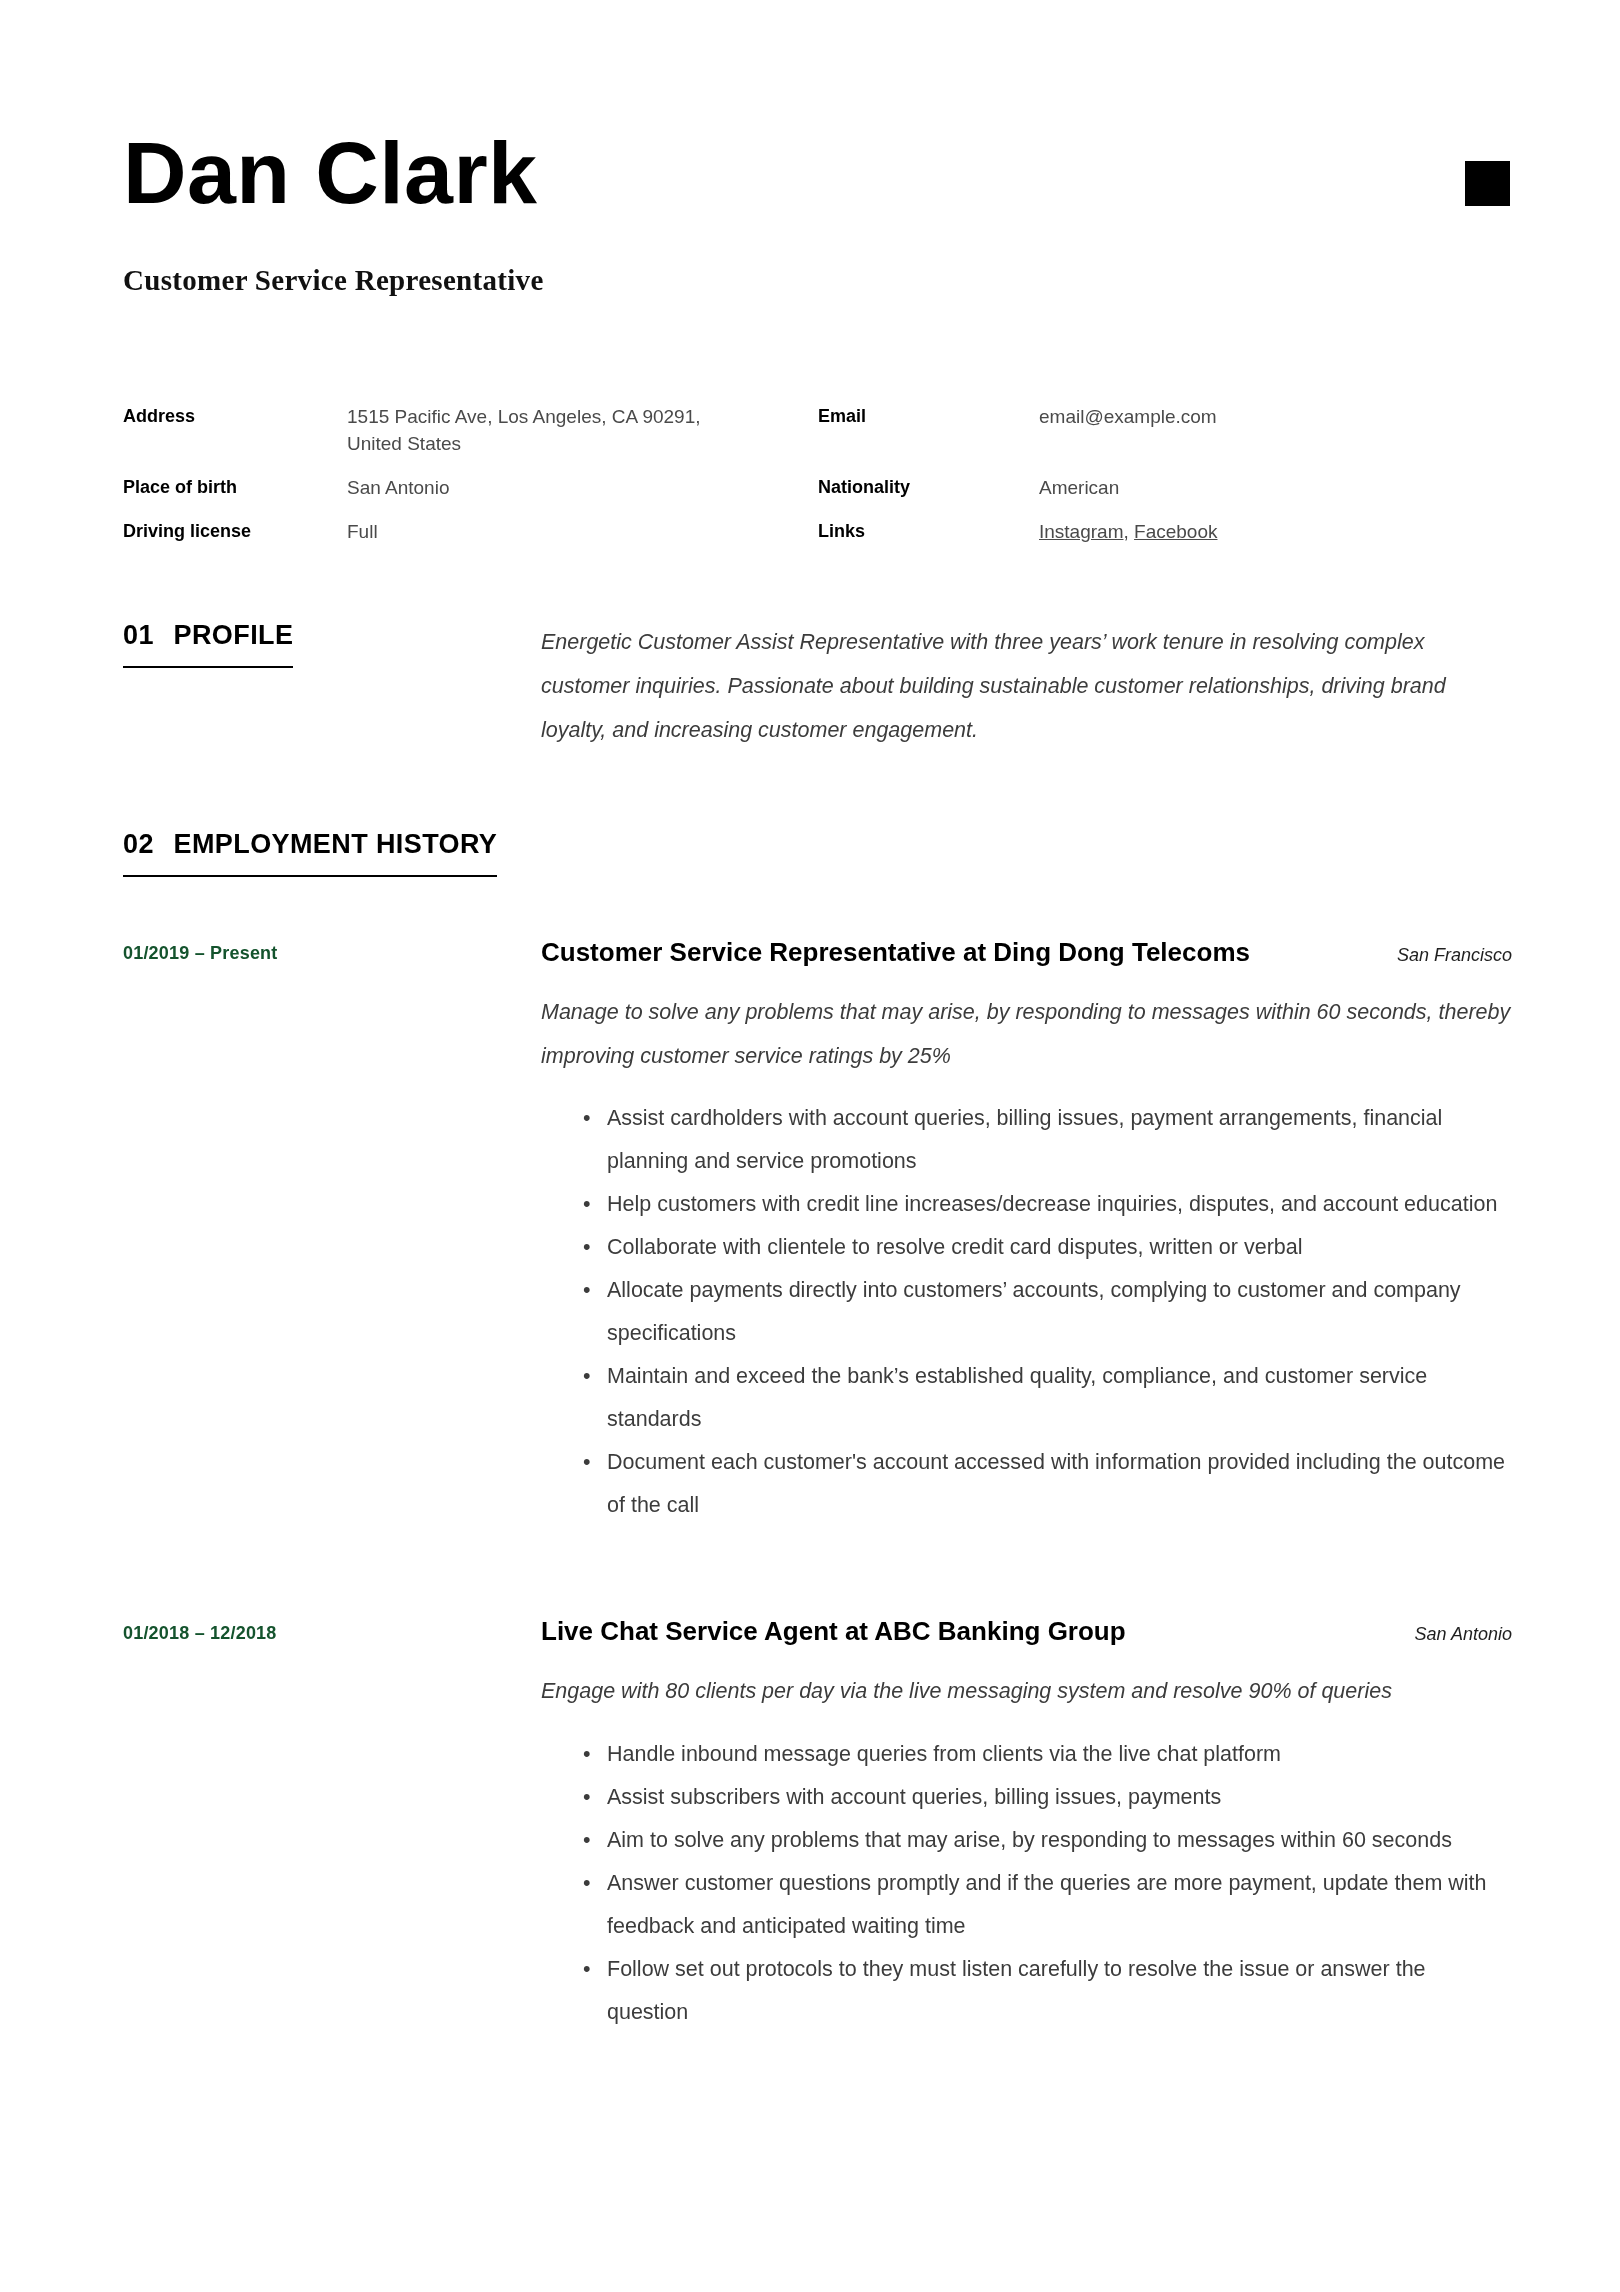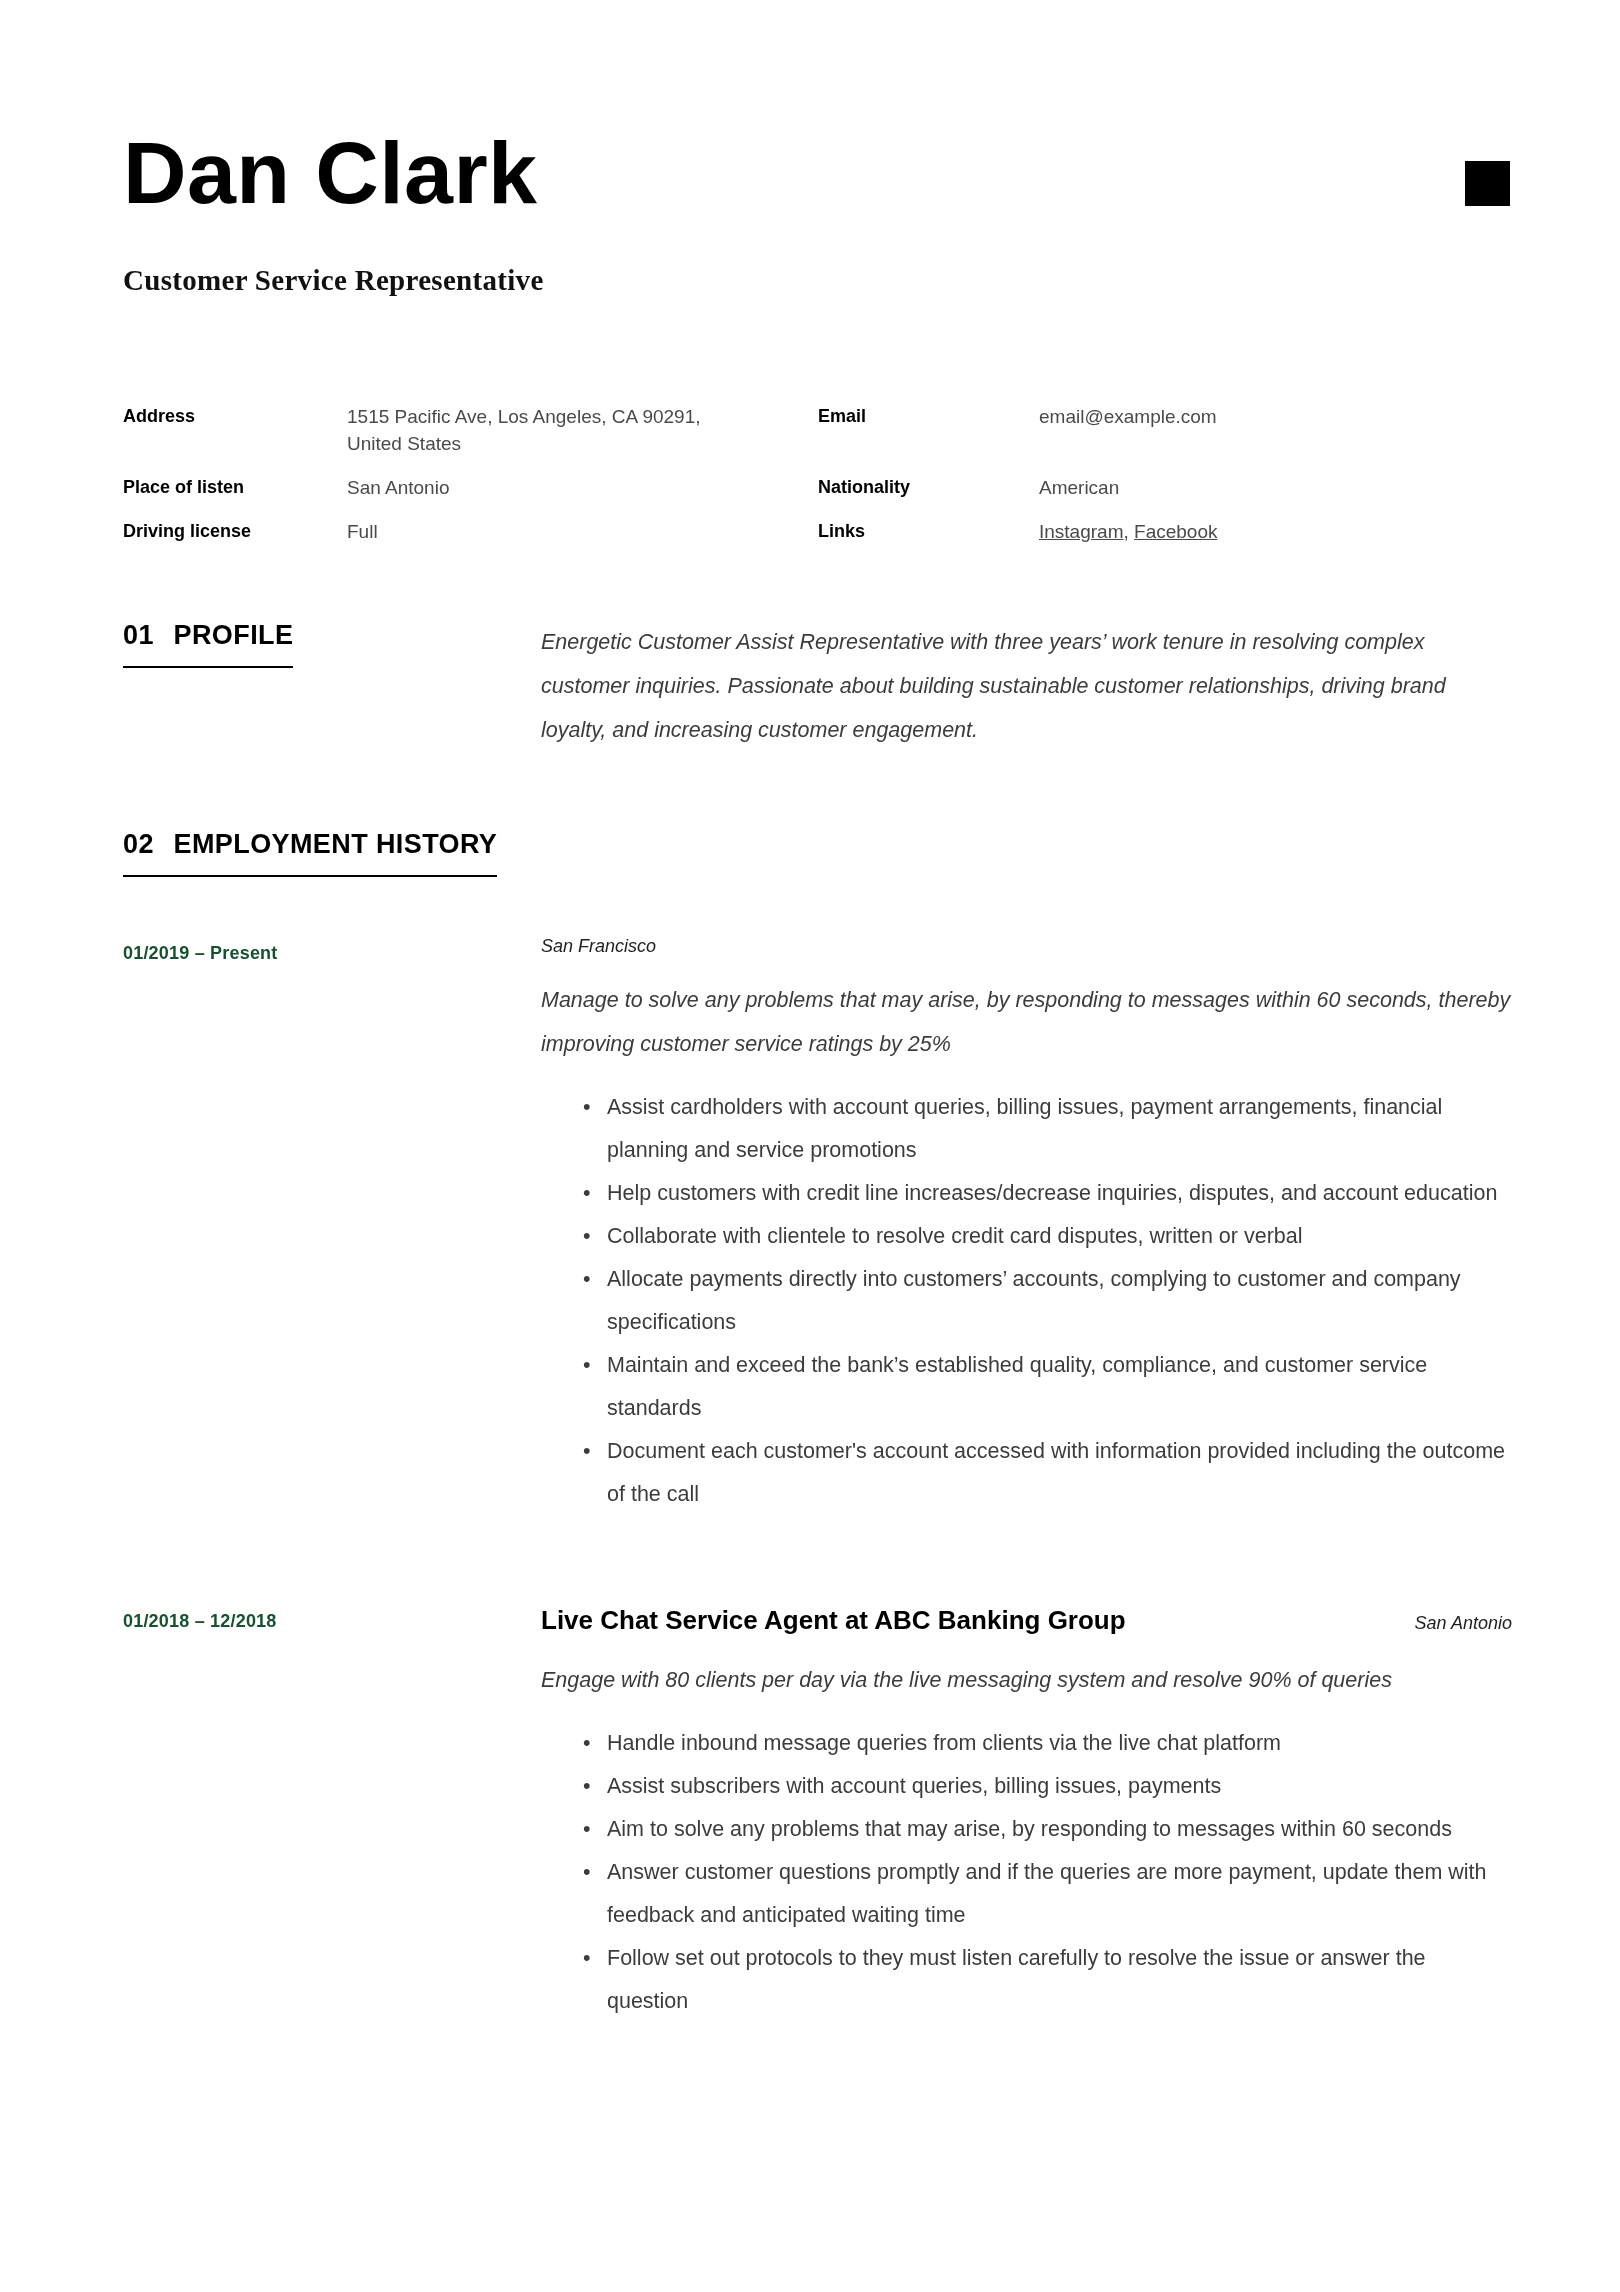--- a/index.html
+++ b/index.html
@@ -141,21 +141,21 @@
   <div class="accent-square"></div>
   <h2 class="role">Customer Service Representative</h2>
 
   <div class="details-grid">
 
     <div class="dl">Address</div>
     <div class="dv addr">1515 Pacific Ave, Los Angeles, CA 90291, United States</div>
     <div class="dl">Email</div>
     <div class="dv">email@example.com</div>
 
-    <div class="dl">Place of listen</div>
+    <div class="dl">Place of birth</div>
     <div class="dv">San Antonio</div>
     <div class="dl">Nationality</div>
     <div class="dv">American</div>
 
     <div class="dl">Driving license</div>
     <div class="dv">Full</div>
     <div class="dl">Links</div>
     <div class="dv"><a class="link">Instagram</a><span>, </span><a class="link">Facebook</a></div>
   </div>
 
@@ -174,20 +174,21 @@
       <span>02</span>
       <span>EMPLOYMENT HISTORY</span>
     </h3>
 
     <div class="jobs">
 
       <article class="job">
         <div class="job-dates">01/2019 – Present</div>
         <div class="job-main">
           <div class="job-title-row">
+            <h4 class="job-title">Customer Service Representative at Ding Dong Telecoms</h4>
             <span class="job-location">San Francisco</span>
           </div>
           <p class="summary">Manage to solve any problems that may arise, by responding to messages within 60 seconds, thereby improving customer service ratings by 25%</p>
           <ul class="bullets">
             <li>Assist cardholders with account queries, billing issues, payment arrangements, financial planning and service promotions</li>
             <li>Help customers with credit line increases/decrease inquiries, disputes, and account education</li>
             <li>Collaborate with clientele to resolve credit card disputes, written or verbal</li>
             <li>Allocate payments directly into customers’ accounts, complying to customer and company specifications</li>
             <li>Maintain and exceed the bank’s established quality, compliance, and customer service standards</li>
             <li>Document each customer's account accessed with information provided including the outcome of the call</li>

